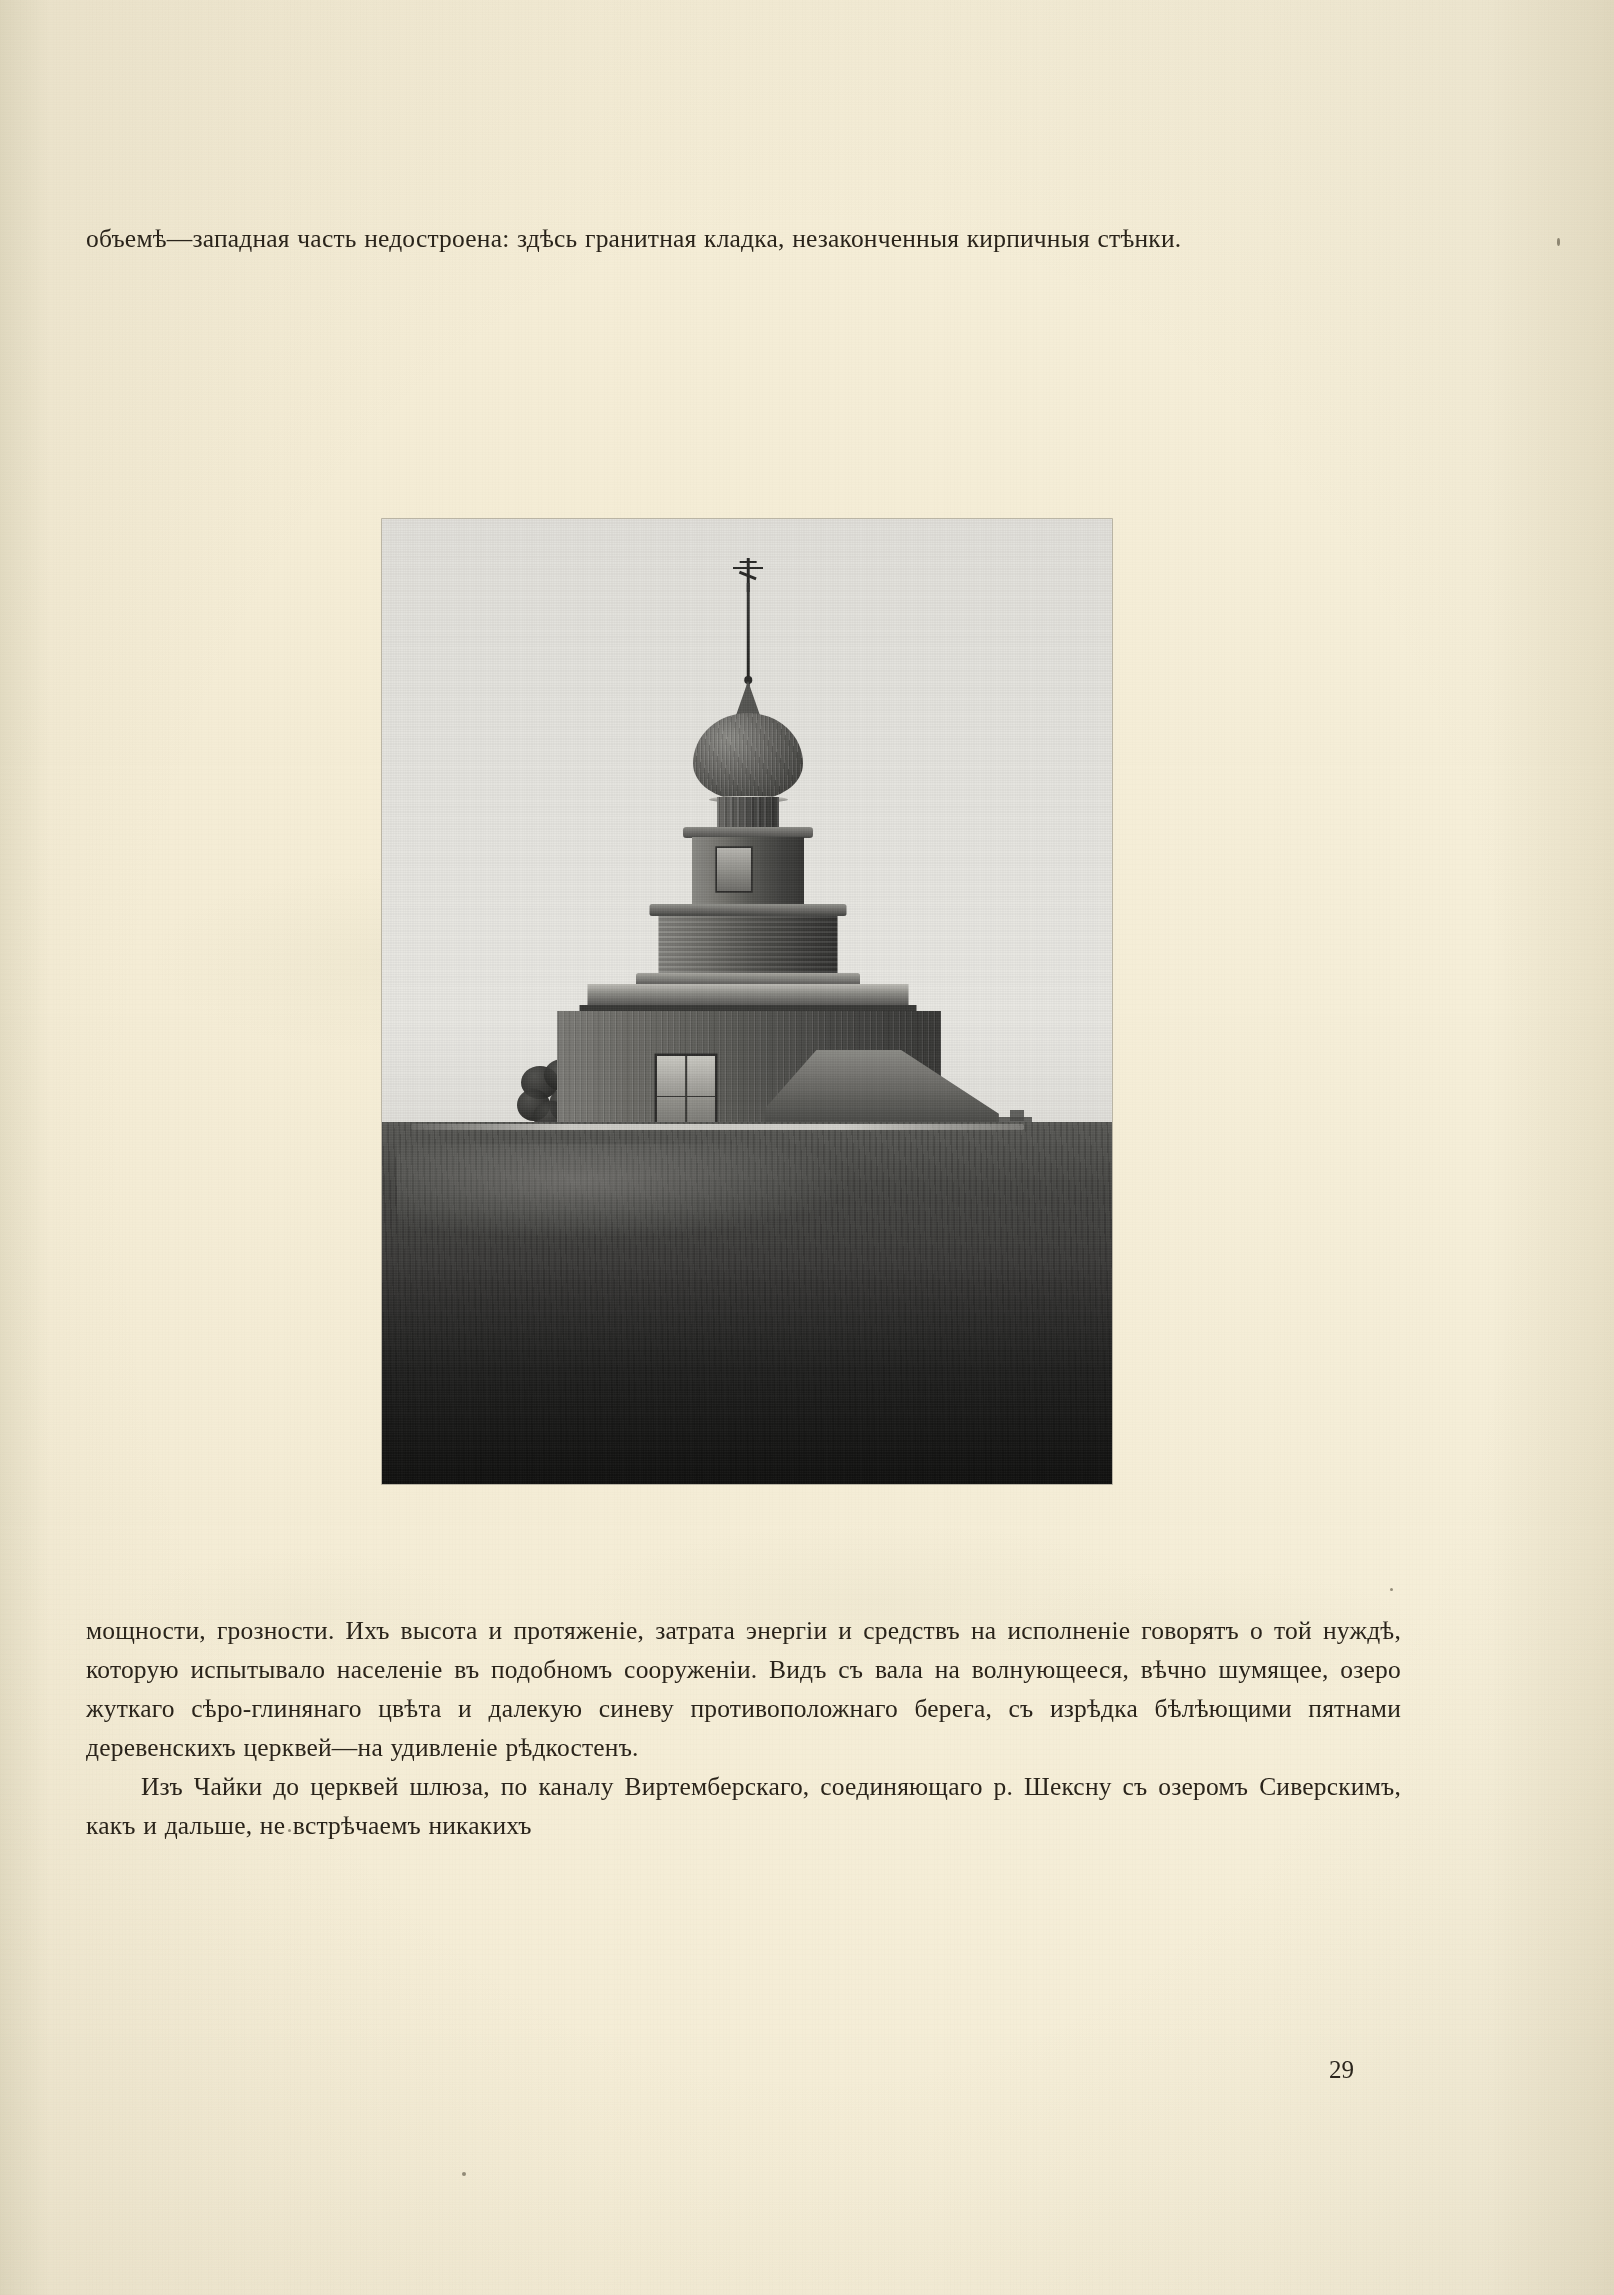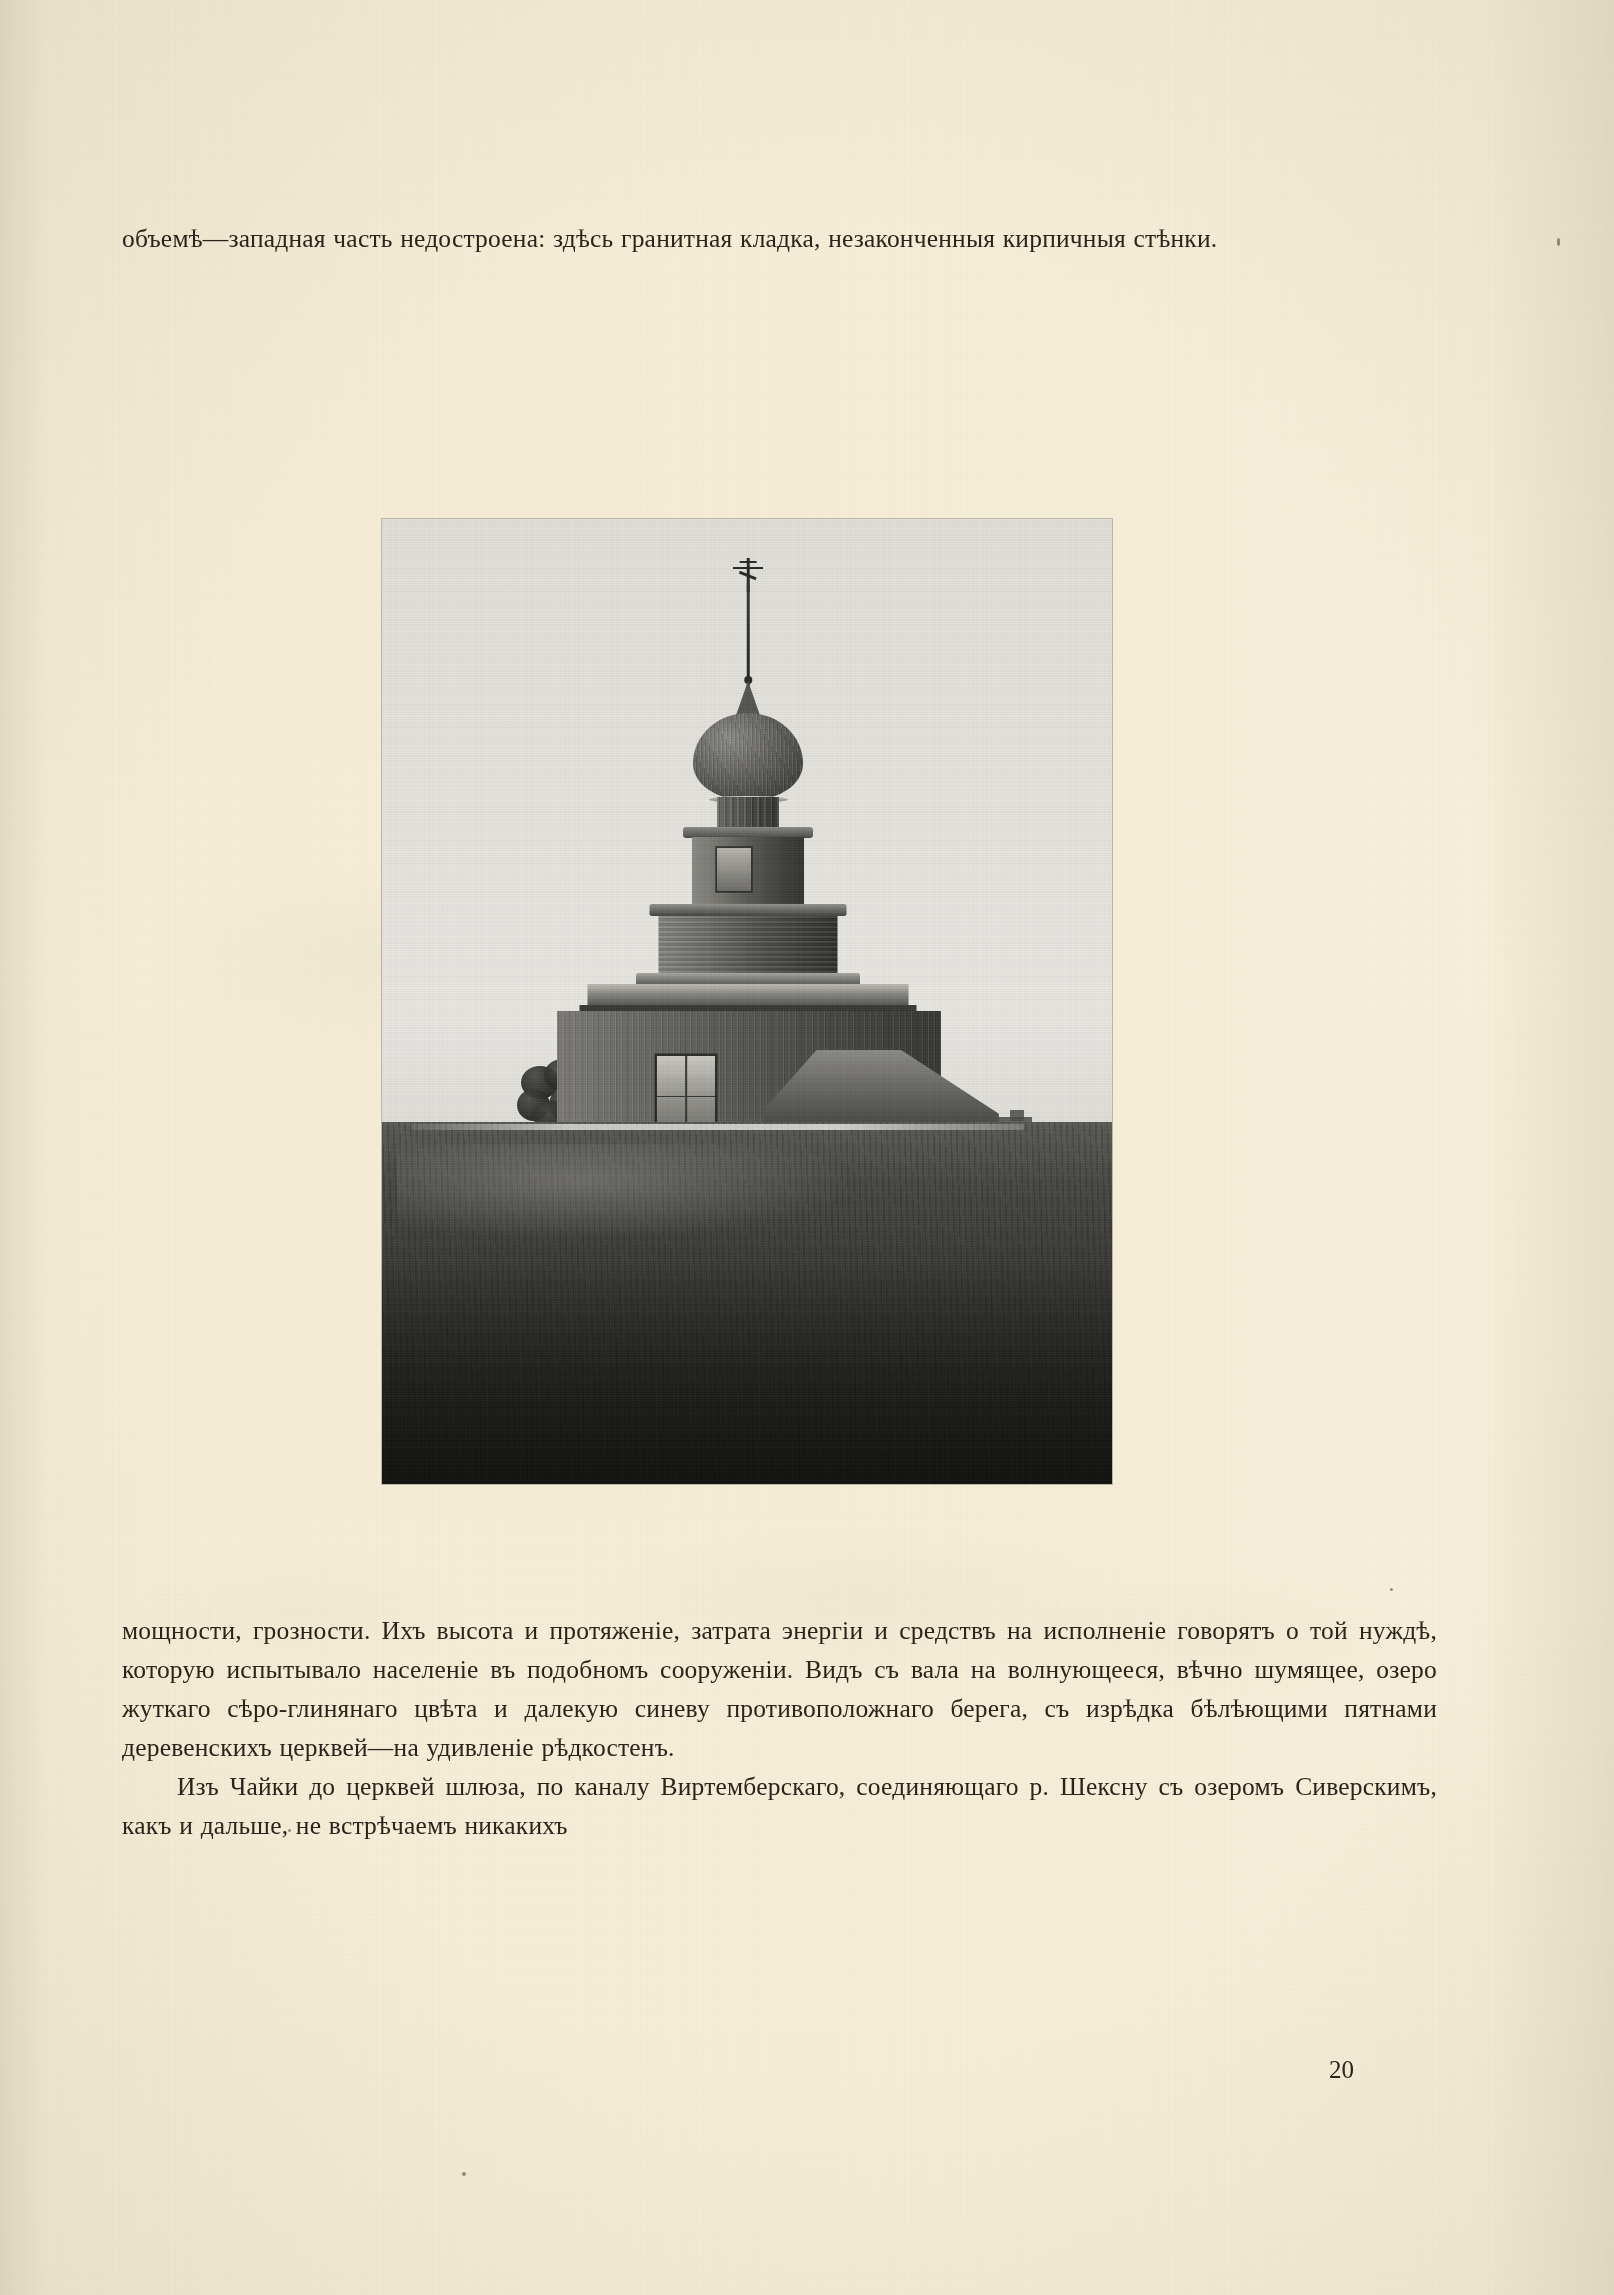--- a/index.html
+++ b/index.html
@@ -44,21 +44,20 @@
     position: absolute;
     left: 86px;
     width: 1315px;
     font-size: 25.5px;
     line-height: 39px;
     text-align: justify;
     text-justify: inter-word;
     letter-spacing: 0.2px;
     word-spacing: 1px;
     color: #2a241b;
-    margin-left: 36px;
   }
   .textblock p { margin: 0; }
   .textblock p.indent { text-indent: 55px; }
 
   #top-text  { top: 219px; }
   #bottom-text { top: 1611px; }
 
   
   .figure {
     position: absolute;
@@ -564,21 +563,21 @@
       <div class="grain"></div>
     </div>
   </div>
 
 
   <div class="textblock" id="bottom-text">
     <p>мощности, грозности. Ихъ высота и протяженіе, затрата энергіи и средствъ на исполненіе говорятъ о той нуждѣ, которую испытывало населеніе въ подобномъ сооруженіи. Видъ съ вала на волнующееся, вѣчно шумящее, озеро жуткаго сѣро-глинянаго цвѣта и далекую синеву противоположнаго берега, съ изрѣдка бѣлѣющими пятнами деревенскихъ церквей—на удивленіе рѣдкостенъ.</p>
     <p class="indent">Изъ Чайки до церквей шлюза, по каналу Виртемберскаго, соединяющаго р. Шексну съ озеромъ Сиверскимъ, какъ и дальше, не встрѣчаемъ никакихъ</p>
   </div>
 
-  <div class="pageno">20</div>
+  <div class="pageno">29</div>
 
   <div class="speck" style="left:1557px;top:238px;width:3.3px;height:7.5px;"></div>
   <div class="speck" style="left:462px;top:2172px;width:4.2px;height:4.2px;"></div>
   <div class="speck" style="left:1390px;top:1588px;width:3.3px;height:3.3px;"></div>
   <div class="speck" style="left:288px;top:1829px;width:3.3px;height:3.3px;"></div>
 
 </div>
 
 
 </body></html>

